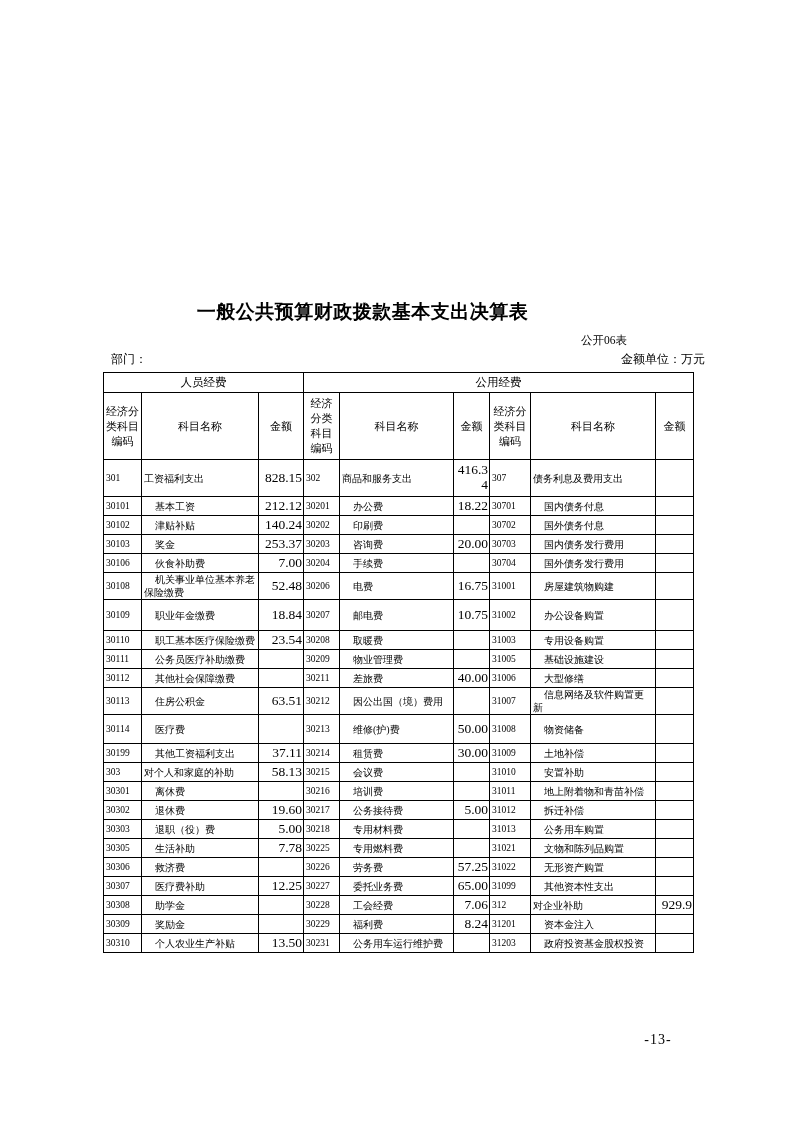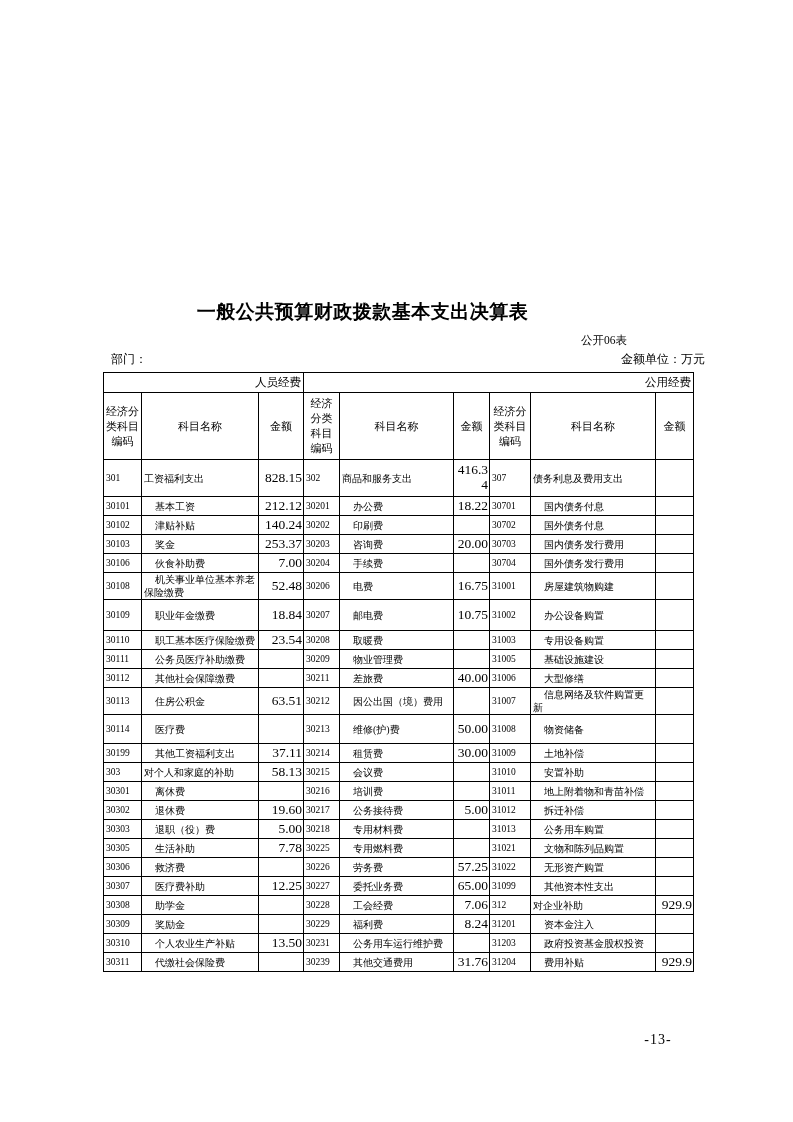--- a/index.html
+++ b/index.html
@@ -19,21 +19,21 @@
   }
 
   table.grid {
     position:absolute; top:372px; left:103px; width:590px;
     border-collapse:collapse; table-layout:fixed;
   }
   .grid th, .grid td {
     border:1px solid #000; padding:1px 2px;
     vertical-align:middle; font-weight:normal; overflow:hidden;
   }
-  .gh { height:17px; font-size:11.5px; text-align:right; padding:0; }
+  .gh { height:17px; font-size:11.5px; text-align:center; padding:0; }
   .ch { height:64px; font-size:11px; line-height:15px; text-align:center; padding:0 2px; }
 
   tbody tr { height:19px; }
   tbody tr:nth-child(1)  { height:37px; }
   tbody tr:nth-child(7)  { height:31px;margin-top:36px; }
   tbody tr:nth-child(12) { height:29px; }
 
   td.code { font-size:9.5px; font-family:"Liberation Serif","DejaVu Serif",serif; padding:0 1px 0 2px; }
   td.name { font-size:10px; line-height:1.3; padding:0 2px; }
   td.name.sub { text-indent:11px; }
@@ -337,29 +337,18 @@
           <td class="code">30310</td>
           <td class="name sub">个人农业生产补贴</td>
           <td class="amt">13.50</td>
           <td class="code">30231</td>
           <td class="name sub">公务用车运行维护费</td>
           <td class="amt"></td>
           <td class="code">31203</td>
           <td class="name sub">政府投资基金股权投资</td>
           <td class="amt"></td>
         </tr>
-        <tr>
-          <td class="code">30311</td>
-          <td class="name sub">代缴社会保险费</td>
-          <td class="amt"></td>
-          <td class="code">30239</td>
-          <td class="name sub">其他交通费用</td>
-          <td class="amt">31.76</td>
-          <td class="code">31204</td>
-          <td class="name sub">费用补贴</td>
-          <td class="amt">929.9</td>
-        </tr>
       </tbody>
   </table>
 
   <div class="pageno">-13-</div>
 
 </div>
 
 </body></html>

